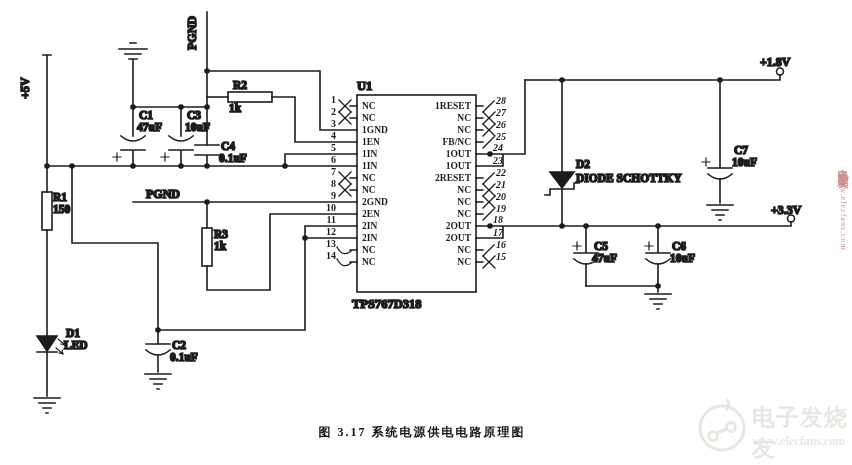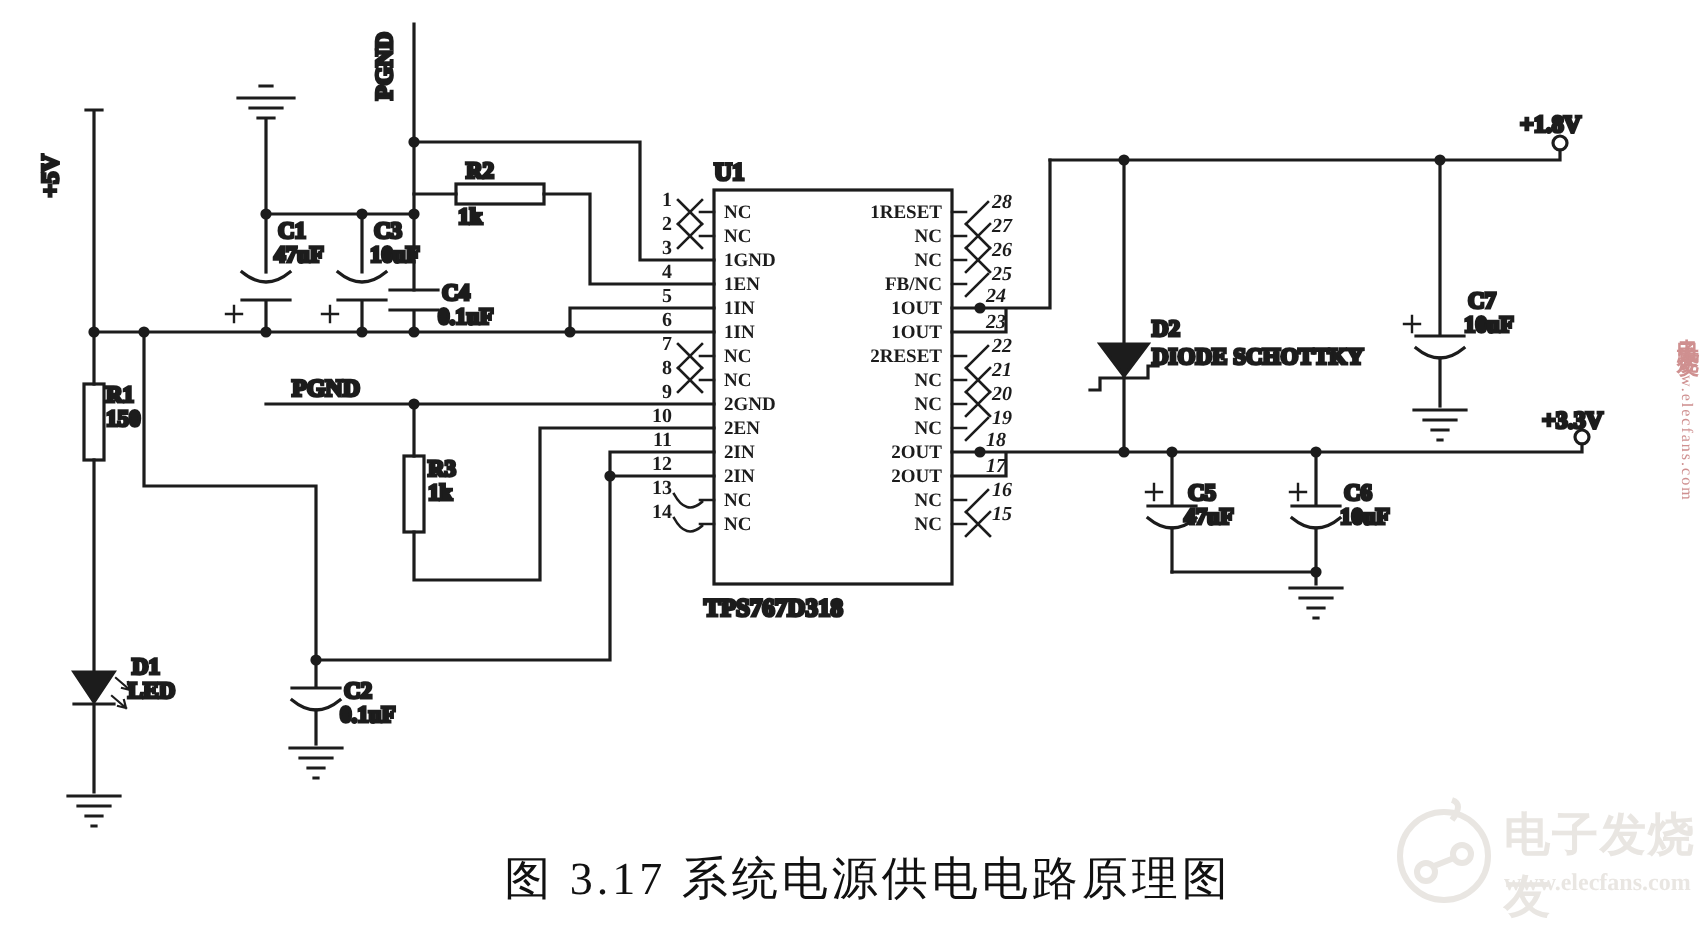--- a/index.html
+++ b/index.html
@@ -5,22 +5,22 @@
   html,body{margin:0;padding:0;background:#ffffff;width:852px;height:465px;overflow:hidden;}
   body{font-family:"Liberation Serif", serif;}
   #stage{position:relative;width:852px;height:465px;background:#ffffff;}
   svg text{fill:#1c1c1c;font-family:"Liberation Serif", serif;font-weight:700;}
   .net{font-size:12px;}
   .ref{font-size:11.5px;}
   .pinlbl{font-size:9.5px;}
   .pinnum{font-size:10px;}
   .pinnum-r{font-size:10px;font-style:italic;}
   .big{font-size:12.5px;}
-  #caption{position:absolute;left:184px;top:424px;width:500px;text-align:center;
-           font-size:23px;font-weight:400;color:#111;letter-spacing:2px;}
+  #caption{position:absolute;left:172px;top:424px;width:500px;text-align:center;
+           font-size:12px;font-weight:700;color:#111;letter-spacing:2px;}
   #wm-corner{position:absolute;right:4px;top:398px;width:152px;height:62px;color:#e9e6e2;}
   #wm-corner .brand{position:absolute;left:56px;top:4px;font-size:23px;font-weight:700;letter-spacing:1px;}
   #wm-corner .url{position:absolute;left:56px;top:36px;font-size:12px;font-weight:700;}
   #wm-side{position:absolute;right:1px;top:160px;writing-mode:vertical-rl;color:#cf9090;line-height:1;}
   #wm-side .sbrand{font-size:11px;font-weight:700;letter-spacing:2px;}
   #wm-side .surl{font-size:8px;letter-spacing:1px;}
 </style>
 </head>
 <body>
 

